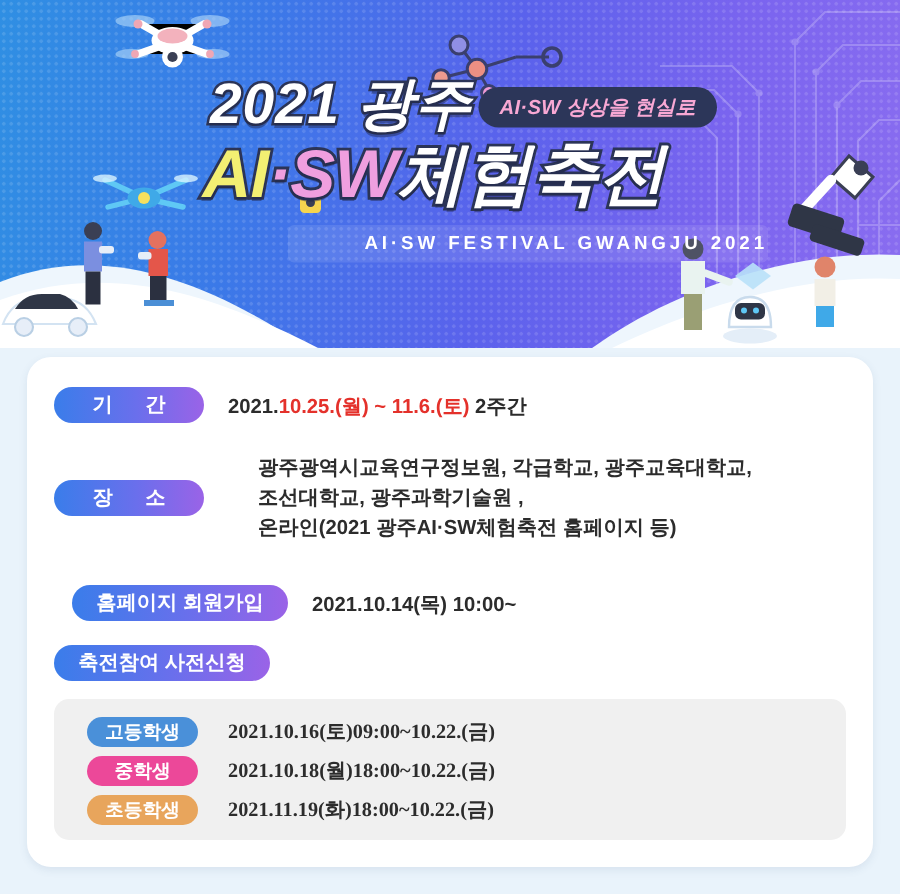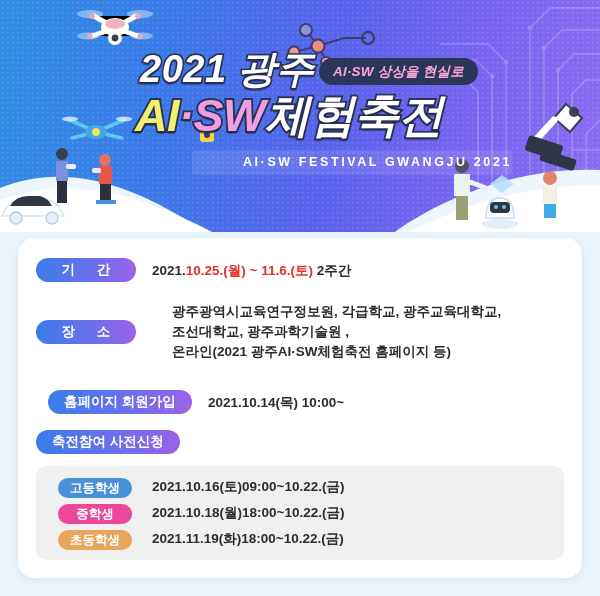--- a/index.html
+++ b/index.html
@@ -178,20 +178,22 @@
     position: absolute;
     left: 18px; top: 228px;
     width: 528px;
     height: 94px;
     background: #f0f0f0;
     border-radius: 10px;
   }
   .srow {
     position: absolute;
     display: flex;
+    align-items: center;
+    font-family: Liberation Serif, serif;
   }
   .spill {
     flex: none;
     width: 74px;
     height: 20px;
     line-height: 20px;
     border-radius: 10px;
     color: #ffffff;
     font-size: 12.5px;
     font-weight: bold;

